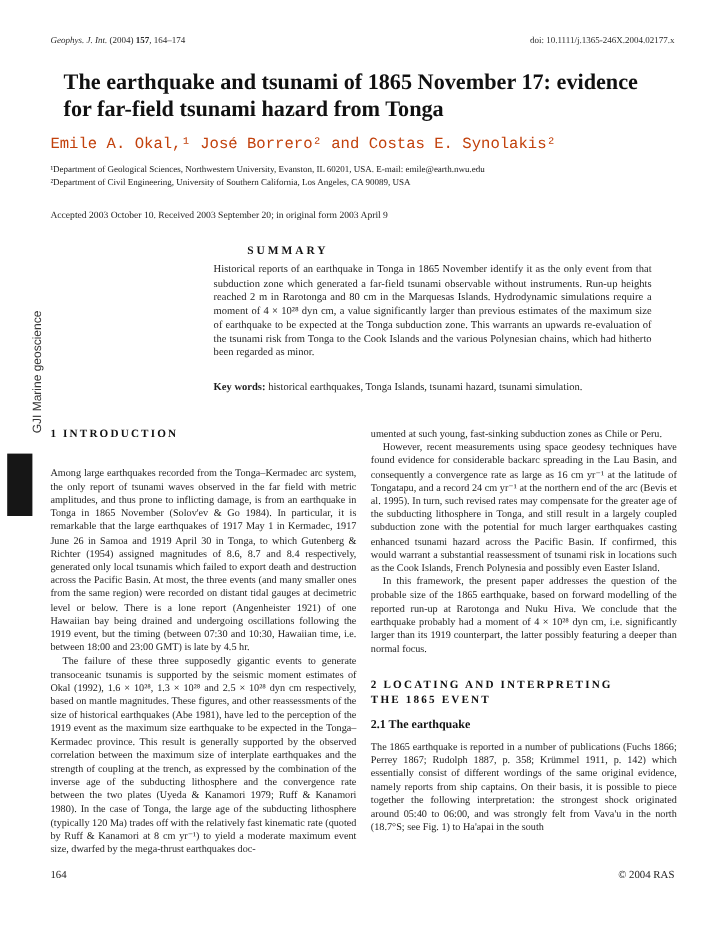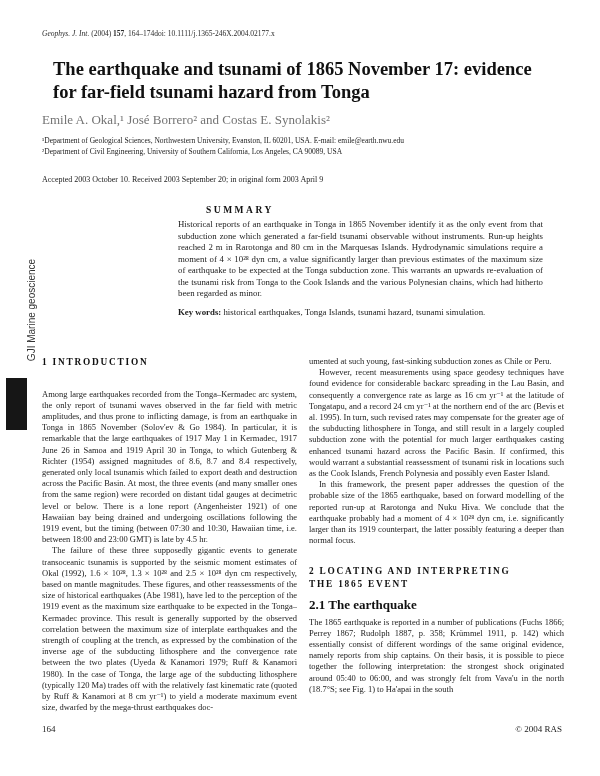--- a/index.html
+++ b/index.html
@@ -3,51 +3,51 @@
 <meta charset="utf-8">
 <style>
   html,body{margin:0;padding:0;background:#e8e8e8;}
   .page{
     position:relative;width:600px;height:776px;background:#ffffff;
     font-family:"Liberation Serif","DejaVu Serif",serif;color:#1c1c1c;
     overflow:hidden;margin:0 auto;
   }
   .running-head{
     position:absolute;top:29px;left:42px;right:38px;
-    display:flex;
+    display:flex;justify-content:space-between;
     font-size:7.5px;color:#2a2a2a;
   }
   .citation .j{font-style:italic;}
   .citation .vol{font-weight:bold;}
   .title{
     position:absolute;left:42px;top:58px;width:545px;
     font-size:18.5px;font-weight:bold;line-height:23px;color:#111;margin-left:11px;
   }
   .authors{
     position:absolute;left:42px;top:112px;width:540px;
-    font-size:13px;color:#737373;
+    font-size:13px;color:#c2410c;font-family:Liberation Mono, monospace;
   }
   .affiliations{
     position:absolute;left:42px;top:136px;width:545px;
     font-size:7.5px;line-height:10.5px;color:#222;
   }
   .dates{
     position:absolute;left:42px;top:175px;width:540px;
     font-size:8px;color:#222;
   }
   .summary{
     position:absolute;left:178px;top:205px;width:365px;
   }
   .summary h2{
     margin:0;font-size:9.5px;font-weight:bold;letter-spacing:2.5px;color:#111;padding-left:28px;
   }
   .summary p{
     margin:4px 0 0 0;font-size:8.8px;line-height:11.5px;text-align:justify;
   }
-  .summary .keywords{margin-top:7px;text-align:left;}
+  .summary .keywords{margin-top:17px;text-align:left;}
   .summary .kw-label{font-weight:bold;}
   .side-label{
     position:absolute;left:-19px;top:303px;width:104px;height:14px;
     transform:rotate(-90deg);transform-origin:center;
     font-family:"Liberation Sans","DejaVu Sans",sans-serif;
     font-size:10px;color:#333;text-align:center;white-space:nowrap;
   }
   .side-block{
     position:absolute;left:6px;top:378px;width:21px;height:52px;background:#161616;
   }
@@ -60,21 +60,21 @@
   .col p.indent{text-indent:10px;}
   .sec-head{
     margin:0 0 20px 0;font-size:9.3px;font-weight:bold;letter-spacing:1.8px;
     line-height:12.5px;text-align:left;color:#111;
   }
   .sec-head2{
     margin:19px 0 8px 0;font-size:9.3px;font-weight:bold;letter-spacing:1.8px;
     line-height:12.5px;text-align:left;color:#111;
   }
   .sub-head{
-    margin:9px 0 6px 0;font-size:13px;font-weight:bold;text-align:left;color:#111;
+    margin:9px 0 6px 0;font-size:10px;font-weight:bold;text-align:left;color:#111;
   }
   .page-foot{
     position:absolute;left:42px;right:38px;top:724px;
     display:flex;justify-content:space-between;font-size:9px;color:#222;
   }
 </style>
 </head>
 <body>
 
 <div class="page">

